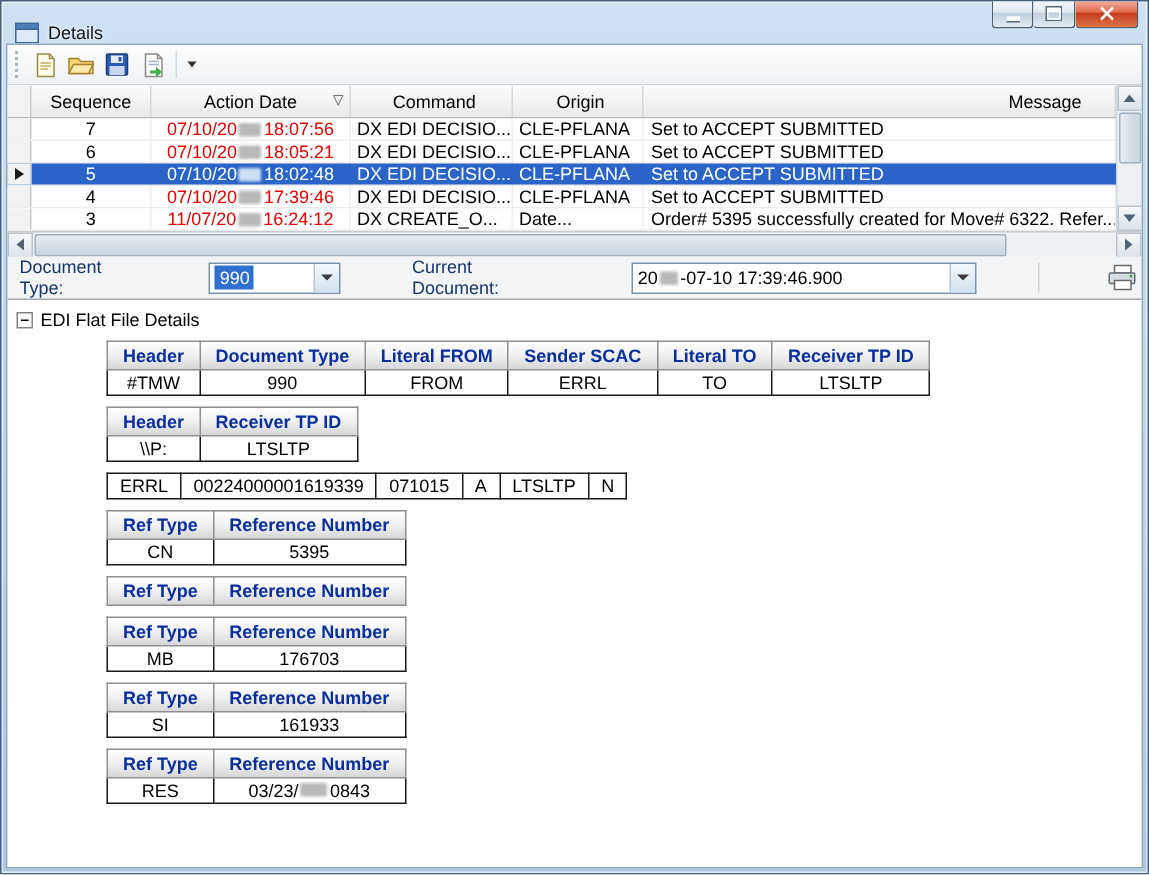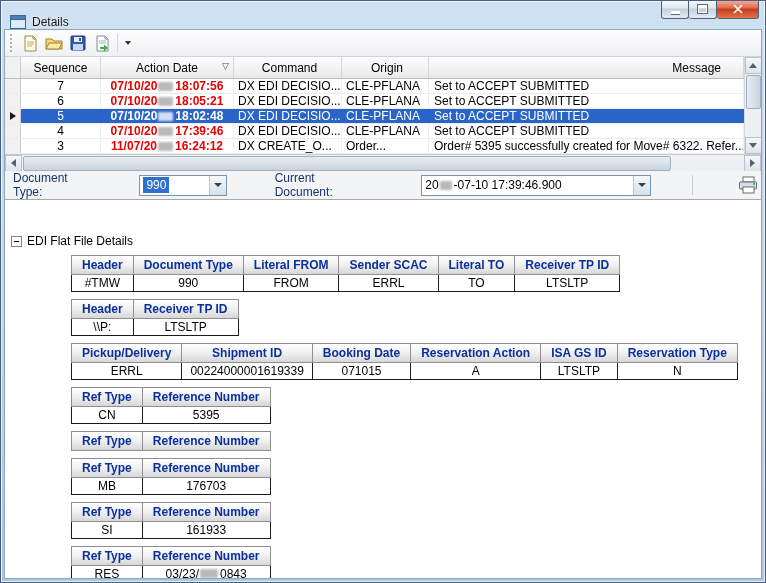--- a/index.html
+++ b/index.html
@@ -43,21 +43,21 @@
   .ghead > div { display:flex; align-items:center; justify-content:center; border-right:1px solid #d7d7d7; position:relative; }
   .grow { display:flex; height:15px; font-size:12px; background:#fff; border-bottom:1px solid #ececec; }
   .grow > div { display:flex; align-items:center; border-right:1px solid #efefef; overflow:hidden; white-space:nowrap; }
   .c-sel { width:16px; flex:0 0 16px; background:#f1f1f1; border-right:1px solid #cccccc !important; justify-content:center; }
   .c-seq { width:80px; flex:0 0 80px; justify-content:center; }
   .c-date { width:133px; flex:0 0 133px; justify-content:center; }
   .c-cmd { width:108px; flex:0 0 108px; padding-left:4px; }
   .c-org { width:87px; flex:0 0 87px; padding-left:4px; }
   .c-msg { flex:1; padding-left:5px; }
   .ghead .c-msg { justify-content:flex-end; padding-right:22px; }
-  .cell-date { color:#e60000; font-weight:bold;text-align:center; }
+  .cell-date { color:#e60000; font-weight:normal;text-align:center; }
   .grow.selected { background:#2a64c8; }
   .grow.selected > div { color:#fff; border-right-color:#2a64c8; }
   .grow.selected .cell-date { color:#fff; }
   .grow.selected .c-sel { background:#f1f1f1; }
   .sel-arrow { width:0; height:0; border-left:6px solid #1c1c1c; border-top:4px solid transparent; border-bottom:4px solid transparent; }
   .sort-glyph { position:absolute; right:4px; top:4px; font-size:9px; color:#4a4a4a; }
 
   .redact { display:inline-block; width:15px; height:9px; background:#b9b9b9;
     border-radius:1px; filter:blur(1px); margin:0 2px 0 1px; vertical-align:baseline; }
   .grow.selected .redact { background:#cfe0f6; }
@@ -90,21 +90,21 @@
   .combo2 { width:232px; margin-left:6px; }
   .combo-text { flex:1; display:flex; align-items:center; padding-left:3px; color:#000; overflow:hidden; white-space:nowrap; }
   .hl { background:#2f6fd0; color:#fff; padding:1px 3px; }
   .combo-btn { width:17px; border-left:1px solid #b5c8da; background:linear-gradient(#f3f8fc,#d3e1ee);
     display:flex; align-items:center; justify-content:center; }
   .tri-cb { width:0; height:0; border-left:4px solid transparent; border-right:4px solid transparent; border-top:4px solid #3b3b3b; }
   .vsep { width:1px; height:20px; background:#cfcfcf; margin:0 7px; }
   .print-btn { width:27px; height:24px; display:flex; align-items:center; justify-content:center; border-radius:2px; }
 
   
-  .tree { flex:1; background:#fff; padding:5px 0 0 6px; overflow:hidden;margin-top:28px; }
+  .tree { flex:1; background:#fff; padding:5px 0 0 6px; overflow:hidden; }
   .tree-row { display:flex; align-items:center; font-size:12px; color:#000; height:16px; }
   .expander { width:11px; height:11px; border:1px solid #848484; background:#fff; position:relative; margin-right:5px; }
   .expander::after { content:""; position:absolute; left:2px; right:2px; top:4px; height:1px; background:#000; }
 
   .tables { margin:6px 0 0 40px;padding-left:20px; }
   table.edi { border-collapse:collapse; margin-bottom:7px; }
   .edi th { background:linear-gradient(#ffffff,#efefef 50%,#d5d5d5); border:1px solid #8f8f8f;
     box-shadow:inset 0 1px 0 #fff; color:#0a2f9e; font-weight:bold; font-size:12px;
     padding:2px 10px; white-space:nowrap; border-radius:2px; }
   .edi td { border:1px solid #1b1b1b; background:#fff; color:#000; font-size:12px;
@@ -245,21 +245,21 @@
 
         <div class="grow">
           <div class="c-sel"></div>
           <div class="c-seq">3</div>
           <div class="c-date cell-date">
               <span>11/07/20</span>
               <span class="redact"></span>
               <span>16:24:12</span>
             </div>
           <div class="c-cmd">DX CREATE_O...</div>
-          <div class="c-org">Order...</div>
+          <div class="c-org">Date...</div>
           <div class="c-msg">Order# 5395 successfully created for Move# 6322. Refer...</div>
         </div>
       </div>
 
       <div class="vscroll">
         <div class="sbtn">
             <div class="tri-up"></div>
           </div>
         <div class="vthumb"></div>
         <div class="vtrack"></div>
@@ -349,28 +349,20 @@
           </tr>
           <tr>
             <td>\\P:</td>
             <td>LTSLTP</td>
           </tr>
         </tbody>
           </table>
 
         <table class="edi">
           <tbody>
-              <tr>
-            <th>Pickup/Delivery</th>
-            <th>Shipment ID</th>
-            <th>Booking Date</th>
-            <th>Reservation Action</th>
-            <th>ISA GS ID</th>
-            <th>Reservation Type</th>
-          </tr>
           <tr>
             <td>ERRL</td>
             <td>00224000001619339</td>
             <td>071015</td>
             <td>A</td>
             <td>LTSLTP</td>
             <td>N</td>
           </tr>
         </tbody>
           </table>

